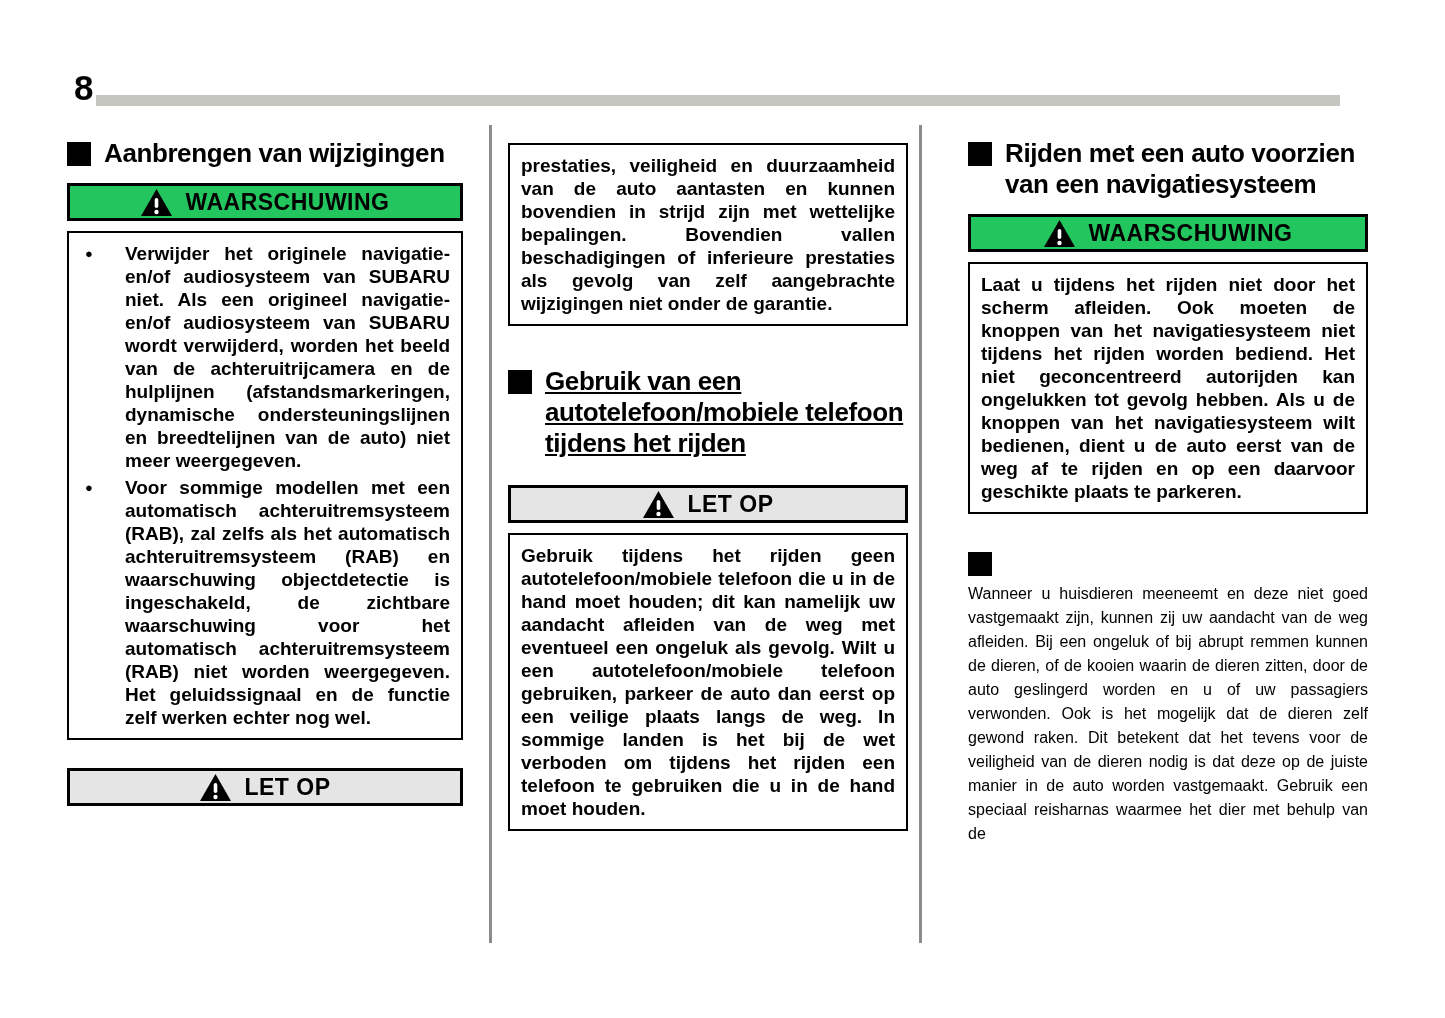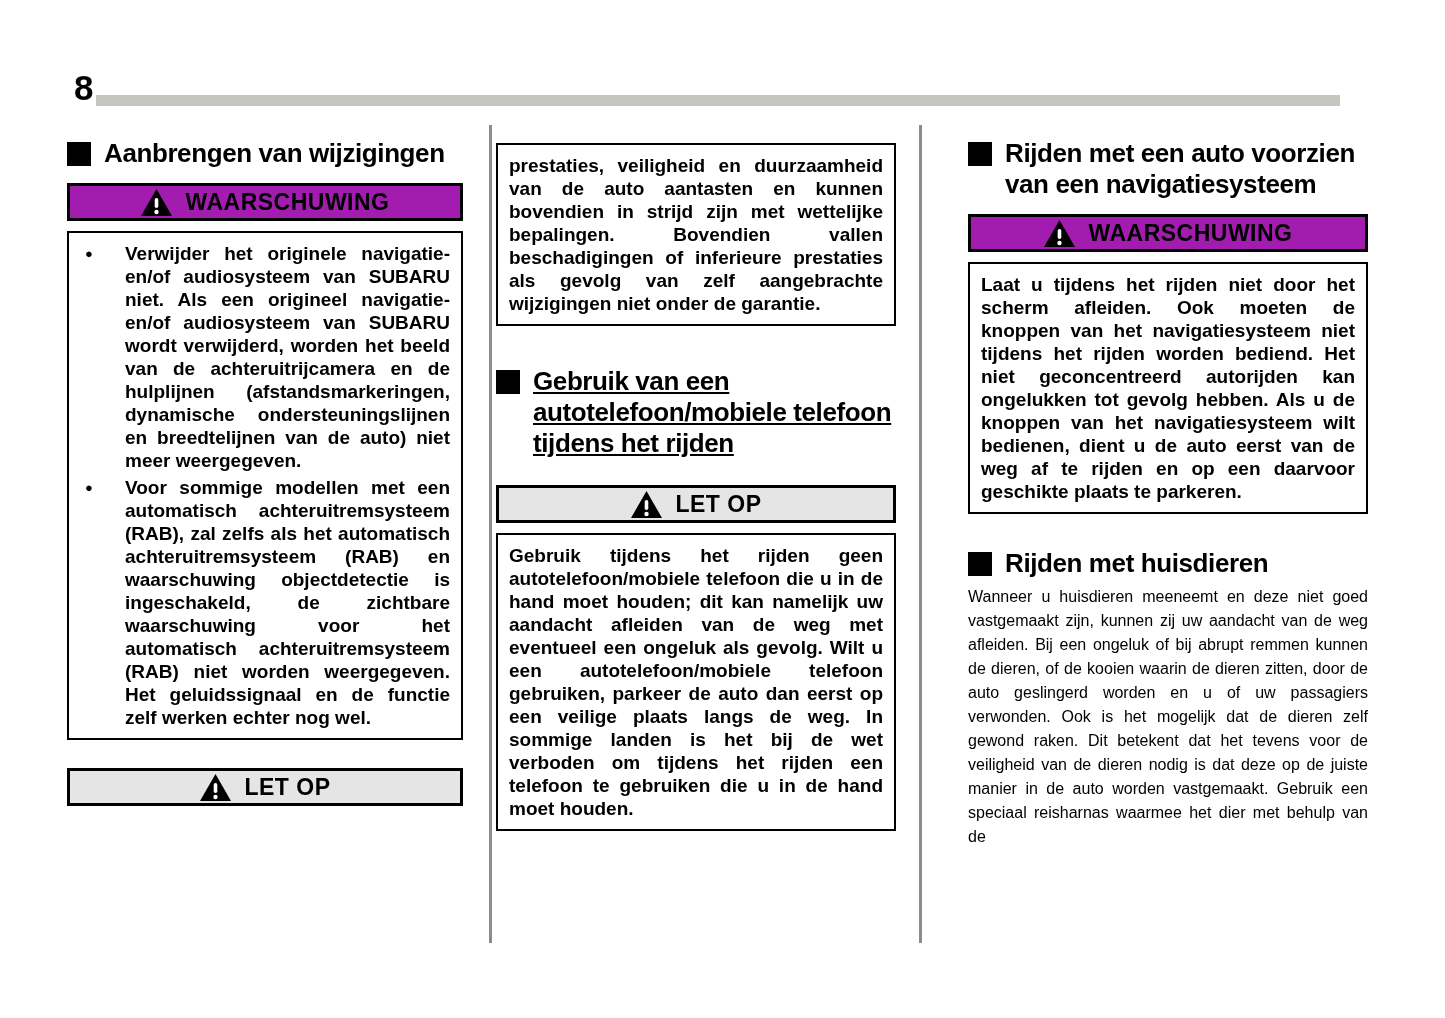--- a/index.html
+++ b/index.html
@@ -20,35 +20,35 @@
     position: absolute; left: 96px; top: 95px;
     width: 1244px; height: 11px;
     background: #c6c6c1;
   }
   .vdiv { position: absolute; top: 125px; height: 818px; width: 3px; background: #8c8c8c; }
   .vdiv1 { left: 489px; }
   .vdiv2 { left: 919px; }
 
   .col { position: absolute; top: 138px; }
   .col1 { left: 67px;  width: 396px; }
-  .col2 { left: 496px; width: 400px; }
+  .col2 { left: 508px; width: 400px; }
   .col3 { left: 968px; width: 400px; }
 
   .h { display: flex; gap: 13px; font-weight: bold; font-size: 26px; line-height: 31px; letter-spacing: -0.4px; }
   .h .sq { flex: none; width: 24px; height: 24px; background: #000; margin-top: 4px; }
 
   .whead {
     box-sizing: border-box; border: 3px solid #000;
     height: 38px; margin-top: 14px;
     display: flex; align-items: center; justify-content: center; gap: 12px;
     font-weight: bold; font-size: 23px; letter-spacing: 0.5px;
     background: #e5e5e5;
   }
   .whead .tri { display: flex; align-items: center; }
-  .gray { background: #a21caf; }
+  .gray { background: #22c55e; }
 
   .wbody {
     box-sizing: border-box; border: 2px solid #000;
     margin-top: 10px; padding: 9px 11px;
     font-weight: bold; font-size: 19px; line-height: 23px;
     text-align: justify;
     background: #fff;
   }
 
   .bullet { display: flex; }
@@ -161,19 +161,18 @@
       </span>
       <span>WAARSCHUWING</span>
     </div>
 
     <div class="wbody gray">
       <span>Laat u tijdens het rijden niet door het scherm afleiden. Ook moeten de knoppen van het navigatiesysteem niet tijdens het rijden worden bediend. Het niet geconcentreerd autorijden kan ongelukken tot gevolg hebben. Als u de knoppen van het navigatiesysteem wilt bedienen, dient u de auto eerst van de weg af te rijden en op een daarvoor geschikte plaats te parkeren.</span>
     </div>
 
     <div class="h h2">
       <span class="sq"></span>
-      <span>Rijden met huisdieren</span>
     </div>
 
     <div class="bodytext">Wanneer u huisdieren meeneemt en deze niet goed vastgemaakt zijn, kunnen zij uw aandacht van de weg afleiden. Bij een ongeluk of bij abrupt remmen kunnen de dieren, of de kooien waarin de dieren zitten, door de auto geslingerd worden en u of uw passagiers verwonden. Ook is het mogelijk dat de dieren zelf gewond raken. Dit betekent dat het tevens voor de veiligheid van de dieren nodig is dat deze op de juiste manier in de auto worden vastgemaakt. Gebruik een speciaal reisharnas waarmee het dier met behulp van de</div>
   </div>
 
 </div>
 
 </body></html>

